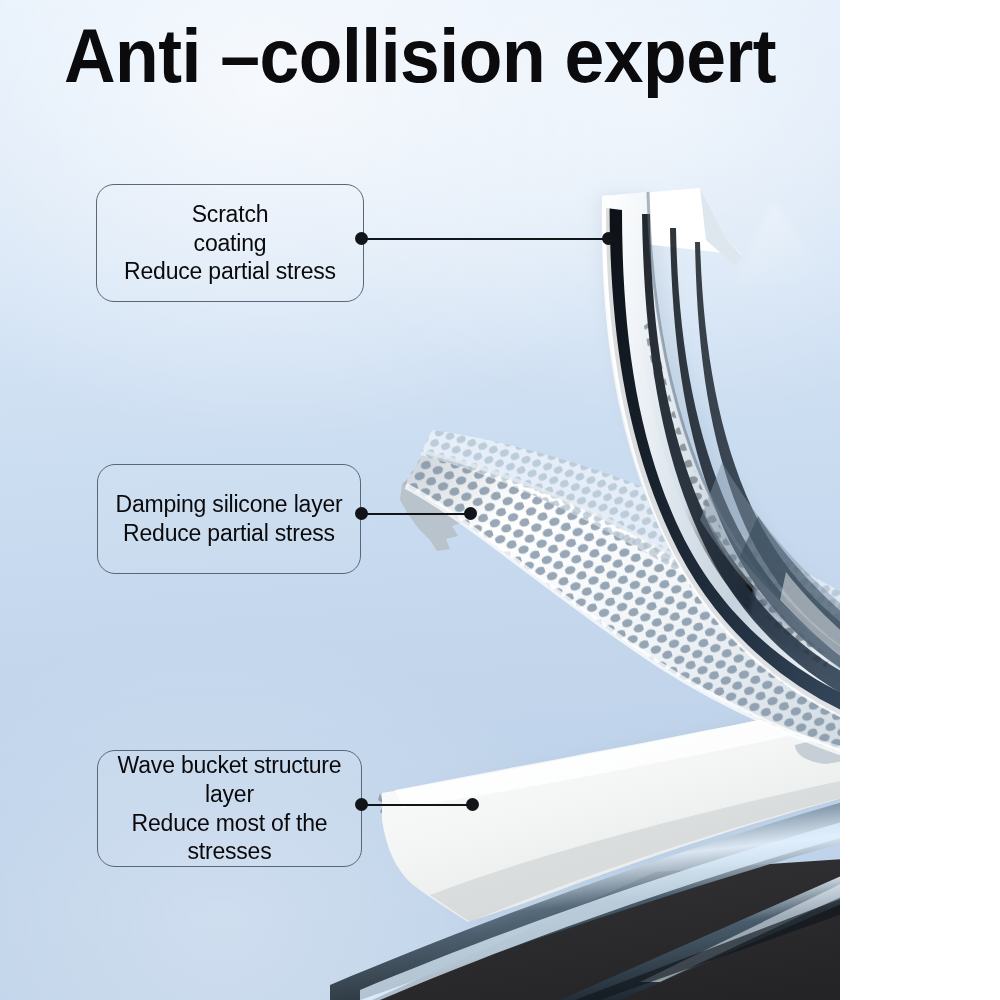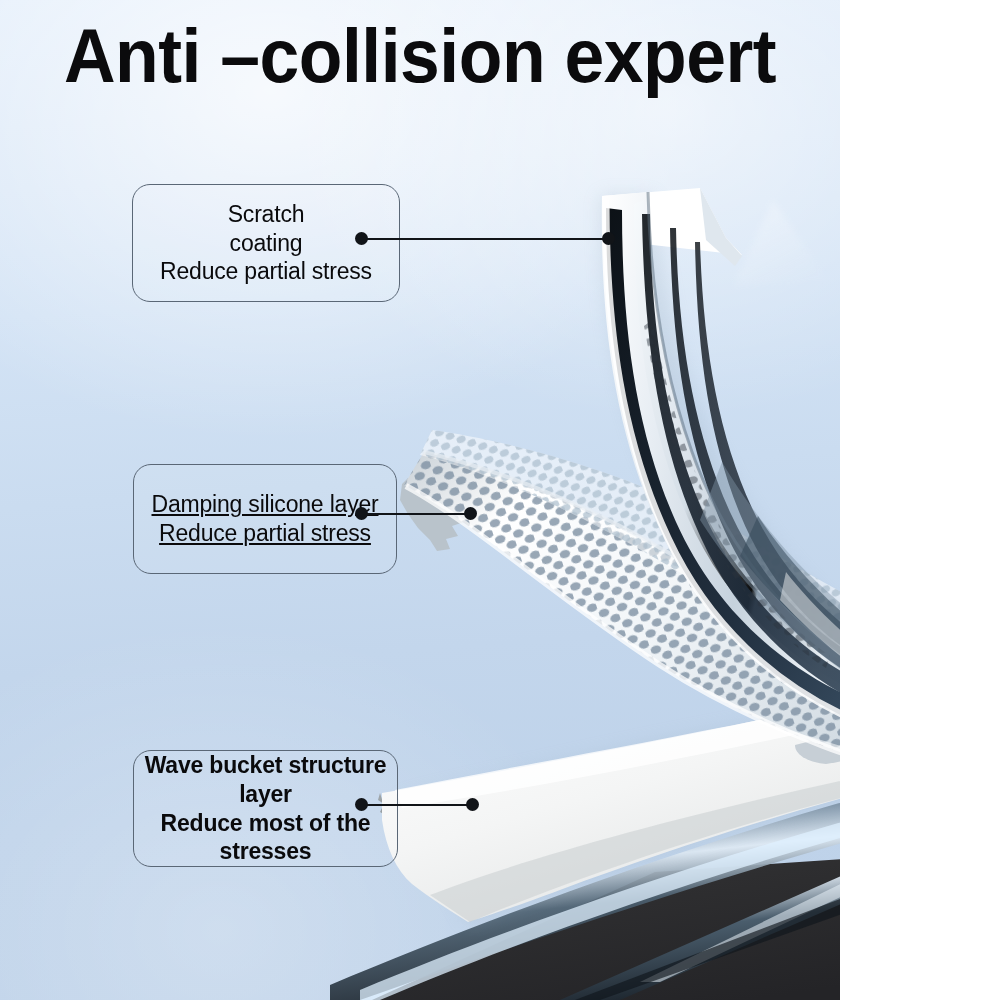--- a/index.html
+++ b/index.html
@@ -83,27 +83,26 @@
     display: flex;
     align-items: center;
     justify-content: center;
     text-align: center;
     color: #0a0a0c;
     font-size: 23px;
     line-height: 1.24;
     font-weight: 400;
     letter-spacing: -0.2px;
     padding: 4px 8px;
-    margin-left: 36px;
   }
   .callout .ctext { display: block; width: 100%; white-space: pre-line; }
 
   #callout-1 { left: 96px;  top: 184px; width: 268px; height: 118px; }
-  #callout-2 { left: 97px;  top: 464px; width: 264px; height: 110px; text-decoration: underline; }
-  #callout-3 { left: 97px;  top: 750px; width: 265px; height: 117px; font-weight: bold; }
+  #callout-2 { left: 97px;  top: 464px; width: 264px; height: 110px; }
+  #callout-3 { left: 97px;  top: 750px; width: 265px; height: 117px; }
 
   
   .leader { position: absolute; height: 14px; pointer-events: none; }
   .leader .lline {
     position: absolute;
     left: 5px; right: 5px; top: 6px;
     height: 2.2px;
     background: #111418;
   }
   .leader .ldot {

